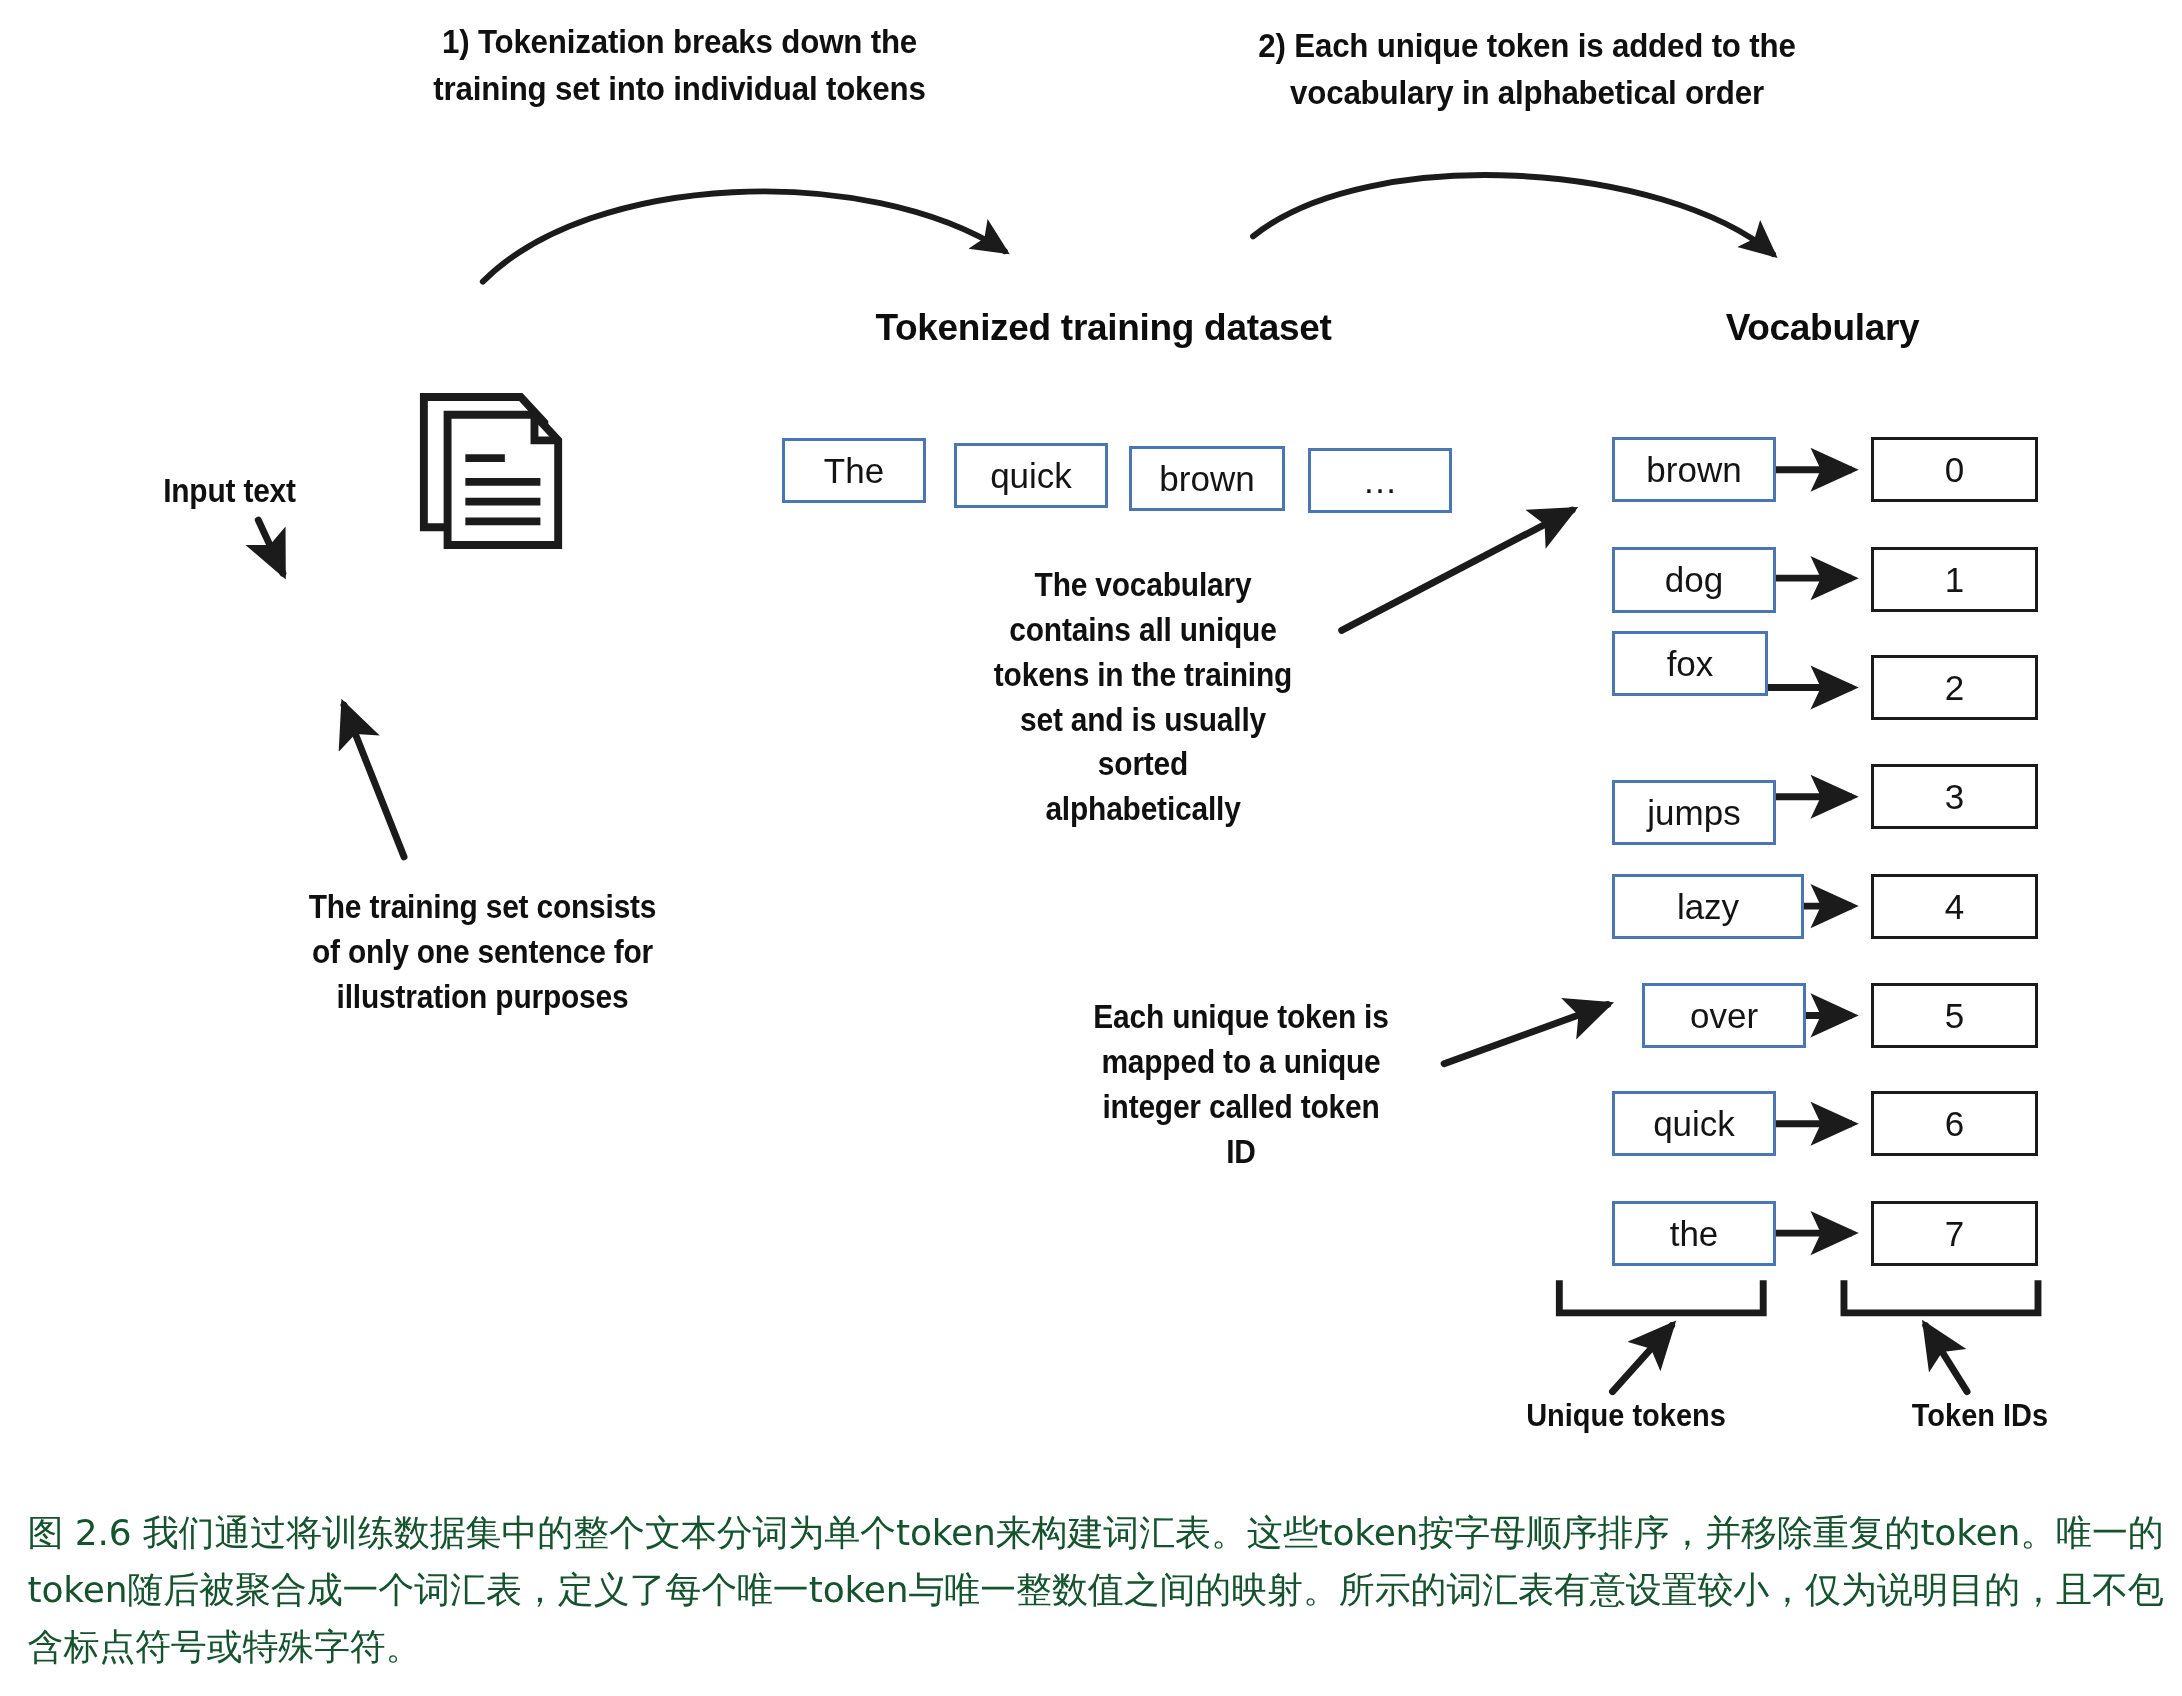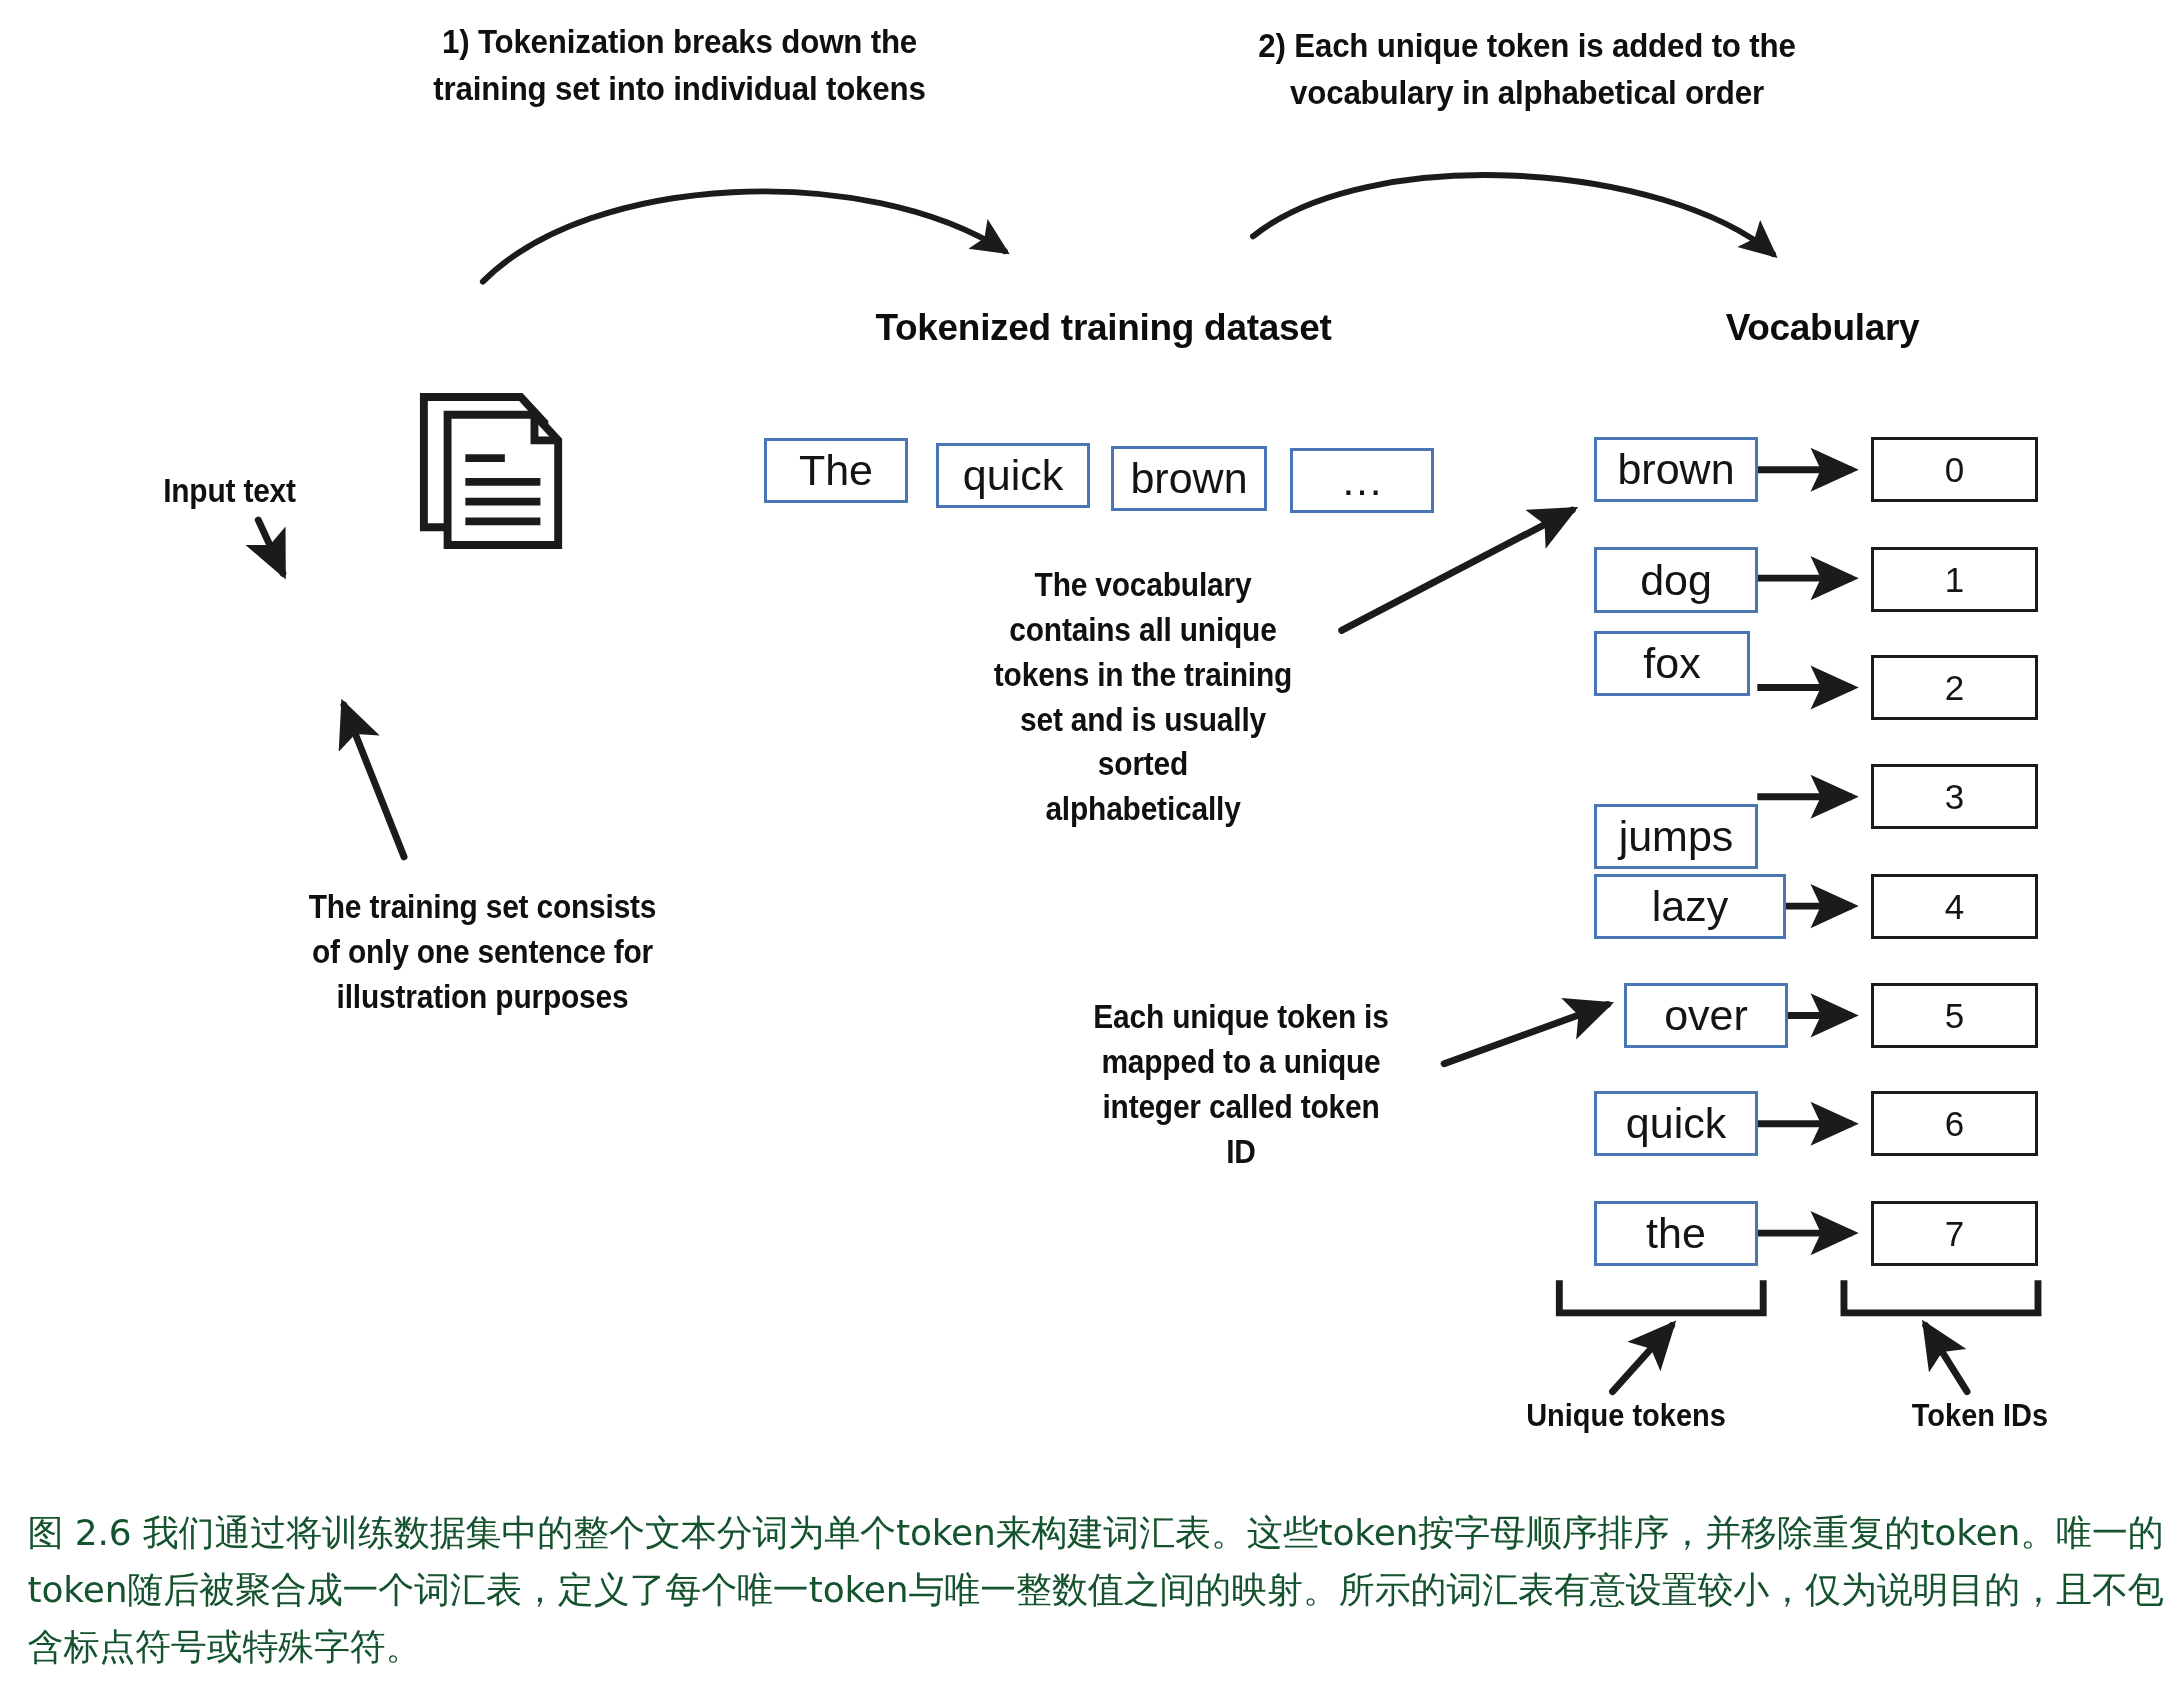--- a/index.html
+++ b/index.html
@@ -43,22 +43,23 @@
   
   .blue-box {
     position: absolute;
     box-sizing: border-box;
     border: 3px solid #4a77b4;
     background: #ffffff;
     display: flex;
     align-items: center;
     justify-content: center;
     font-family: "Liberation Sans", sans-serif;
-    font-size: 43px;
+    font-size: 35px;
     color: #141414;
+    margin-left: 18px;
   }
   .black-box {
     position: absolute;
     box-sizing: border-box;
     border: 3.9px solid #1b1b1b;
     background: #ffffff;
     display: flex;
     align-items: center;
     justify-content: center;
     font-family: "Liberation Sans", sans-serif;
@@ -223,21 +224,21 @@
     <span>1</span>
   </div>
 
   <div class="blue-box" style="left:1594px; top:631px; width:156px; height:65px;">
     <span>fox</span>
   </div>
   <div class="black-box" style="left:1871px; top:655px; width:167px; height:65px;">
     <span>2</span>
   </div>
 
-  <div class="blue-box" style="left:1594px; top:804px; width:164px; height:65px;">
+  <div class="blue-box" style="left:1594px; top:780px; width:164px; height:65px;">
     <span>jumps</span>
   </div>
   <div class="black-box" style="left:1871px; top:764px; width:167px; height:65px;">
     <span>3</span>
   </div>
 
   <div class="blue-box" style="left:1594px; top:874px; width:192px; height:65px;">
     <span>lazy</span>
   </div>
   <div class="black-box" style="left:1871px; top:874px; width:167px; height:65px;">

